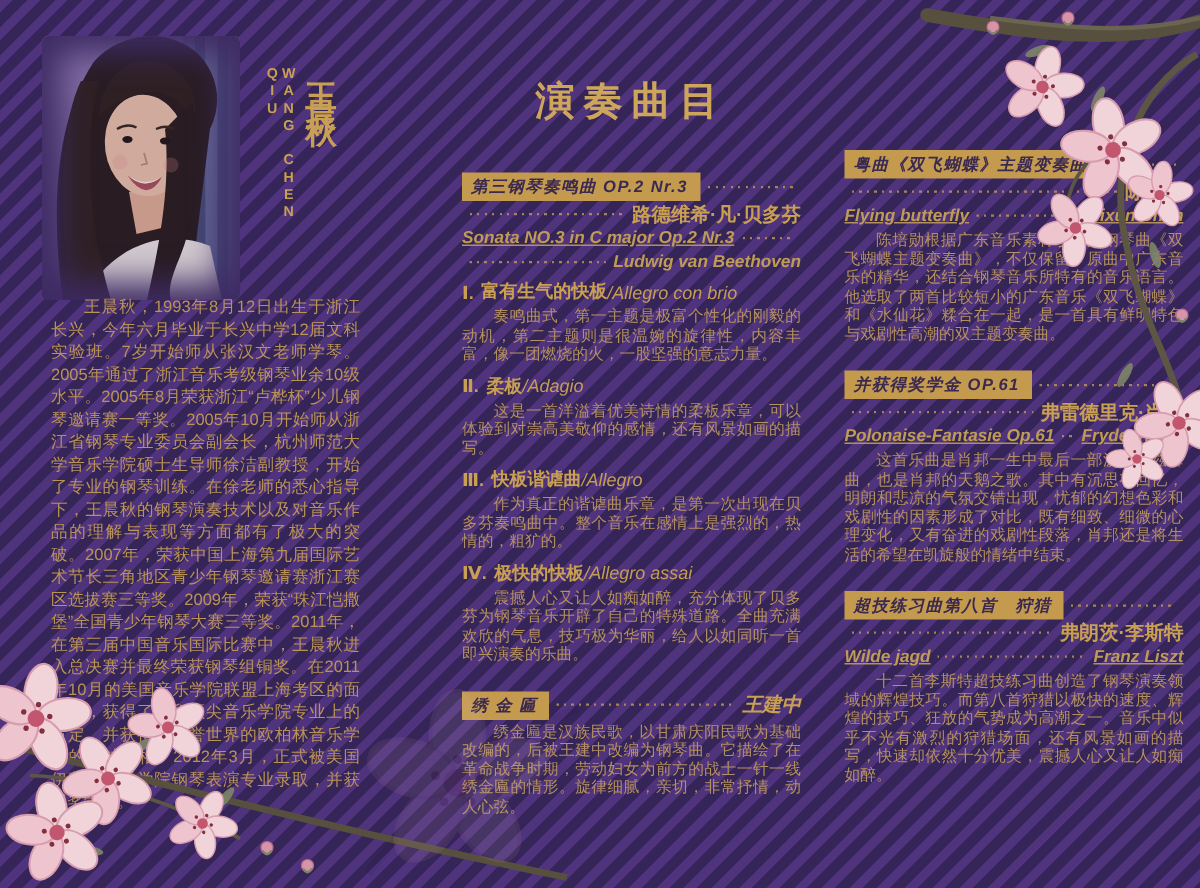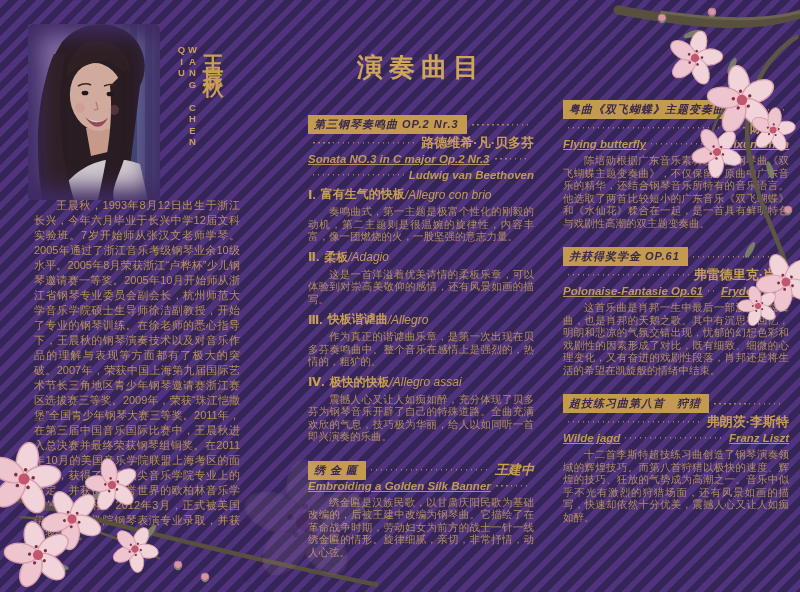--- a/index.html
+++ b/index.html
@@ -208,24 +208,20 @@
     </section>
 
     <div class="sec-gap"></div>
 
     <section>
       <div class="hdr-row">
         <span class="hdr-box">绣 金 匾</span>
         <span class="leader"></span>
         <span class="cmp-cn">王建中</span>
       </div>
-      <div class="en-row">
-        <span class="en-title">Embroiding a Golden Silk Banner</span>
-        <span class="leader"></span>
-      </div>
       <p class="desc">绣金匾是汉族民歌，以甘肃庆阳民歌为基础改编的，后被王建中改编为钢琴曲。它描绘了在革命战争时期，劳动妇女为前方的战士一针一线绣金匾的情形。旋律细腻，亲切，非常抒情，动人心弦。</p>
     </section>
   </div>
 
   <div class="col right">
 
     <section>
       <div class="hdr-row">
         <span class="hdr-box">粤曲《双飞蝴蝶》主题变奏曲</span>
         <span class="leader"></span>

